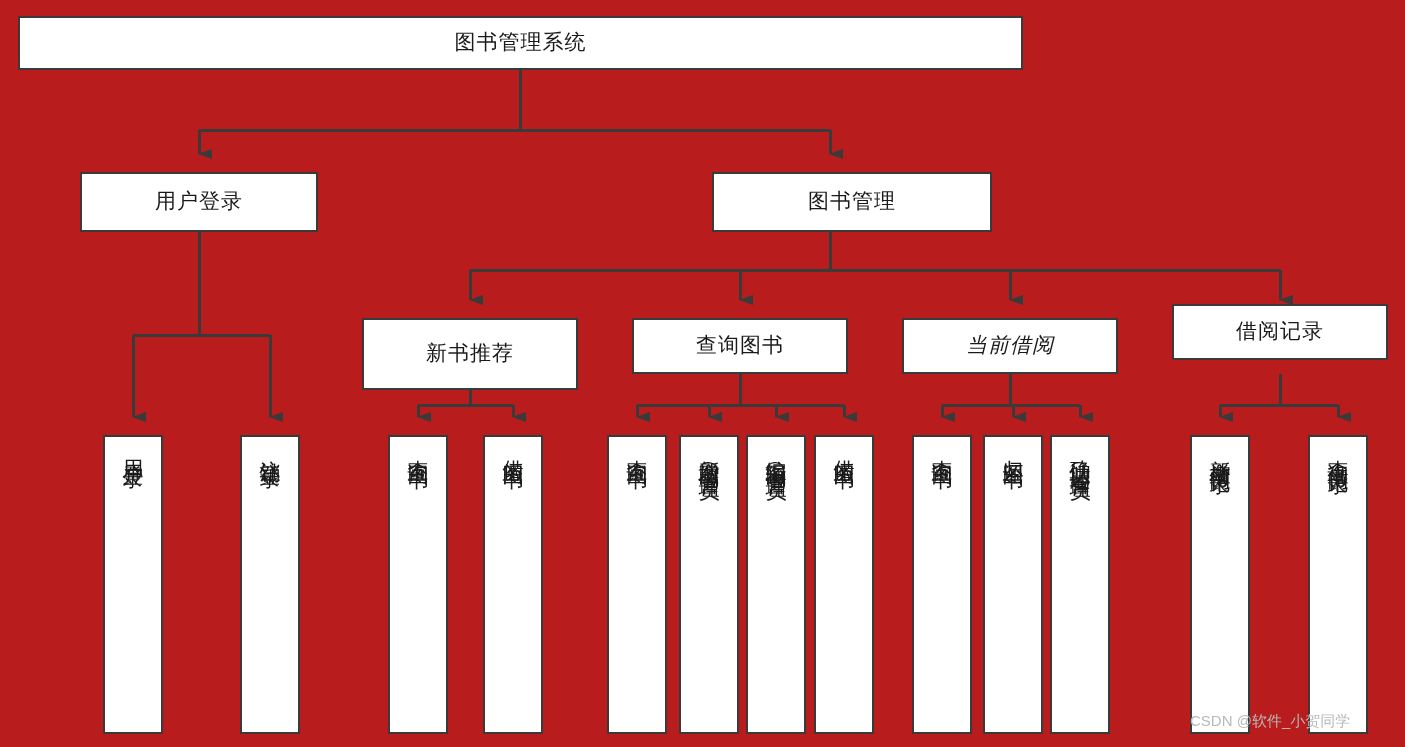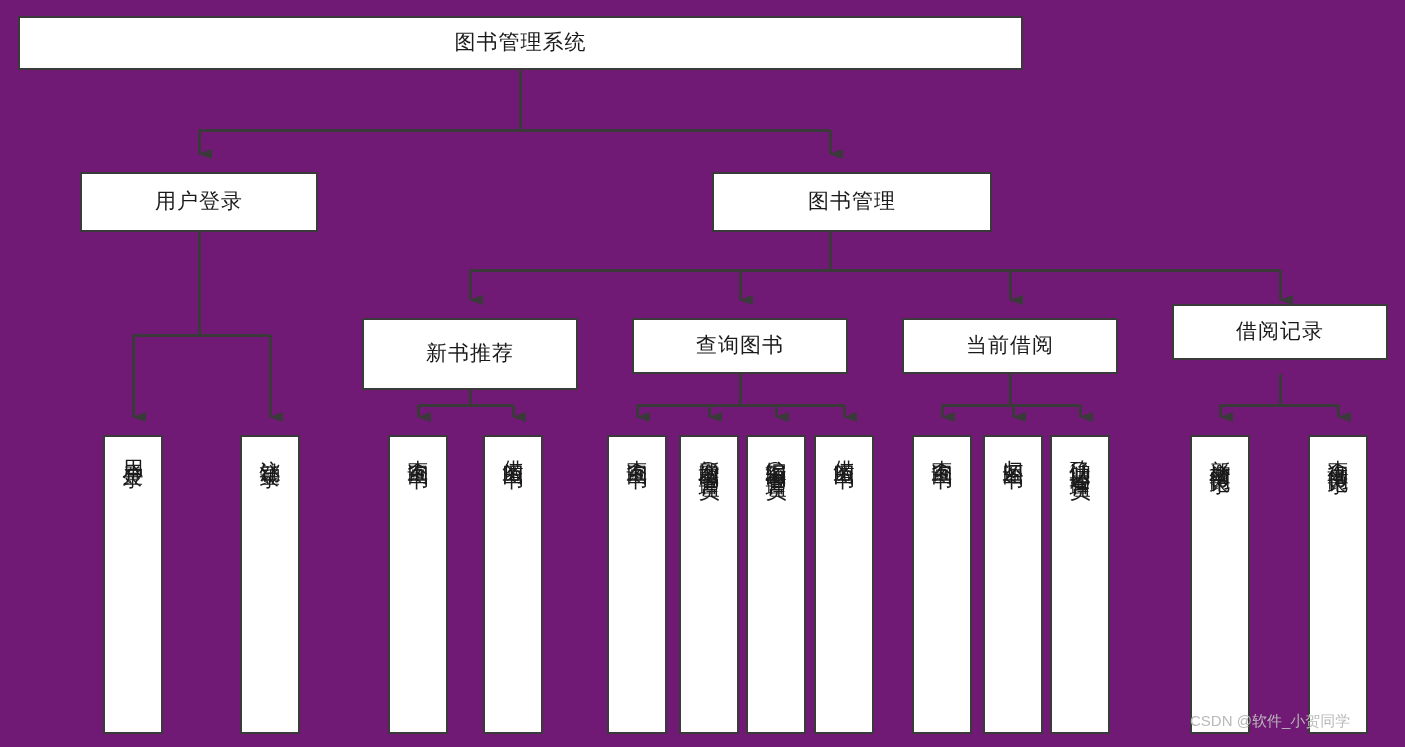--- a/index.html
+++ b/index.html
@@ -58,21 +58,21 @@
     font-size: 15px;
     color: #b9b9b9;
     white-space: nowrap;
     z-index: 5;
     font-family: Liberation Sans, sans-serif;
   }
 </style>
 </head>
 <body>
 
-<div id="diagram-root" style="background: #701a75;">
+<div id="diagram-root" style="background: #b91c1c;">
 
   <svg class="layer" viewBox="0 0 1405 747">
     <defs>
       <marker id="arrow" viewBox="0 0 12 14" refX="6" refY="13" markerWidth="12" markerHeight="14" orient="auto-start-reverse" markerUnits="userSpaceOnUse">
         <path d="M 1 0 L 11 0 L 6 14 Z" fill="#3a3a3a"></path>
       </marker>
     </defs>
     <g stroke="#3a3a3a" stroke-width="3" fill="none" shape-rendering="crispEdges">
 
       <path d="M 520.5 70 L 520.5 130" stroke-width="3"></path>
@@ -135,21 +135,21 @@
   <div class="node-box vertical" id="box-l2-0-c1" style="left: 240px; top: 435px; width: 60px; height: 299px; border-color: rgb(58, 58, 58); background: rgb(255, 255, 255); color: rgb(26, 26, 26);">
     <span class="node-label">注销登录</span>
   </div>
 
   <div class="node-box" id="box-l3-0" style="left: 362px; top: 318px; width: 216px; height: 72px; border-color: rgb(58, 58, 58); background: rgb(255, 255, 255); color: rgb(26, 26, 26);">
     <span class="node-label">新书推荐</span>
   </div>
   <div class="node-box" id="box-l3-1" style="left: 632px; top: 318px; width: 216px; height: 56px; border-color: rgb(58, 58, 58); background: rgb(255, 255, 255); color: rgb(26, 26, 26);">
     <span class="node-label">查询图书</span>
   </div>
-  <div class="node-box" id="box-l3-2" style="left: 902px; top: 318px; width: 216px; height: 56px; border-color: rgb(58, 58, 58); background: rgb(255, 255, 255); color: rgb(26, 26, 26);">
+  <div class="node-box" id="box-l3-2" style="left: 902px; top: 318px; width: 216px; height: 56px; border-color: rgb(58, 58, 58); background: rgb(255, 255, 255); color: rgb(26, 26, 26); font-style: italic;">
     <span class="node-label">当前借阅</span>
   </div>
   <div class="node-box" id="box-l3-3" style="left: 1172px; top: 304px; width: 216px; height: 56px; border-color: rgb(58, 58, 58); background: rgb(255, 255, 255); color: rgb(26, 26, 26);">
     <span class="node-label">借阅记录</span>
   </div>
 
   <div class="node-box vertical" id="box-l3-0-c0" style="left: 388px; top: 435px; width: 60px; height: 299px; border-color: rgb(58, 58, 58); background: rgb(255, 255, 255); color: rgb(26, 26, 26);">
     <span class="node-label">查询图书</span>
   </div>
   <div class="node-box vertical" id="box-l3-0-c1" style="left: 483px; top: 435px; width: 60px; height: 299px; border-color: rgb(58, 58, 58); background: rgb(255, 255, 255); color: rgb(26, 26, 26);">

